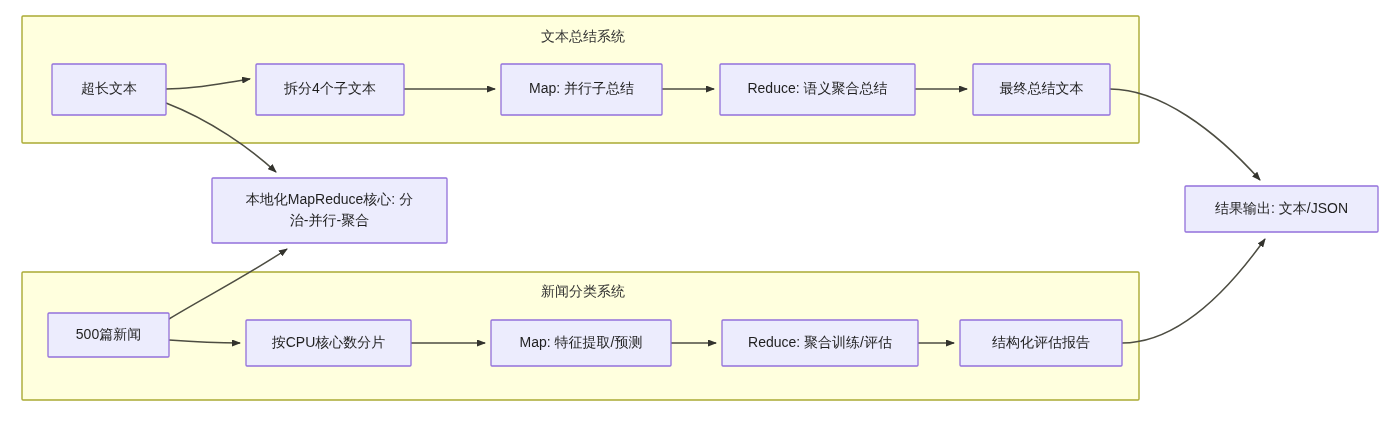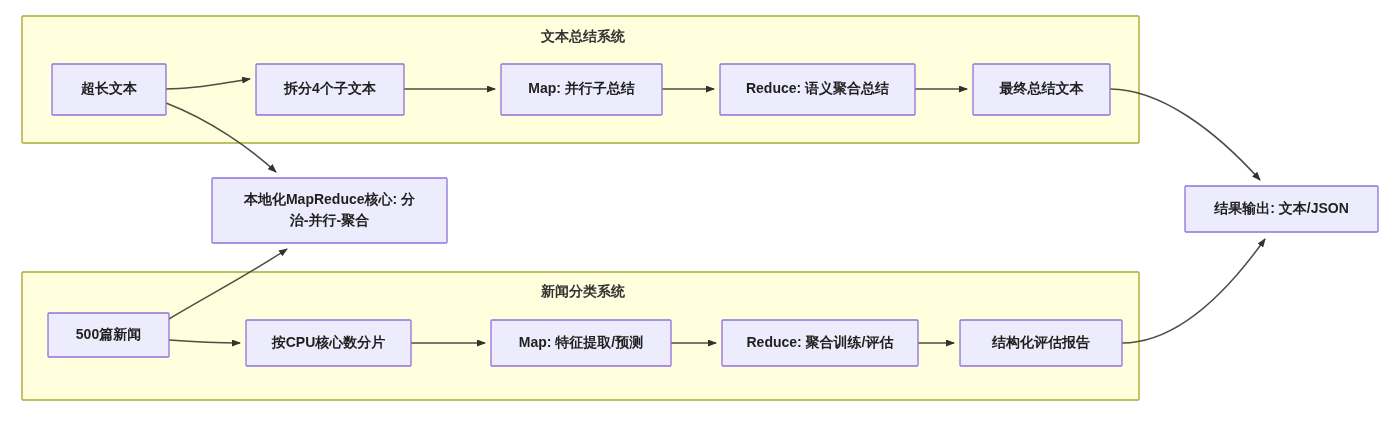--- a/index.html
+++ b/index.html
@@ -10,21 +10,20 @@
   body {
     width: 1400px;
     height: 425px;
     font-family: "Liberation Sans", "DejaVu Sans", sans-serif;
     overflow: hidden;
   }
   #diagram-root {
     position: relative;
     width: 1400px;
     height: 349px;
-    font-weight: bold;
   }
   svg.diagram {
     display: block;
     width: 1400px;
     height: 425px;
   }
   .cluster-rect {
     fill: #ffffde;
     stroke: #aaaa33;
     stroke-width: 1.4px;

